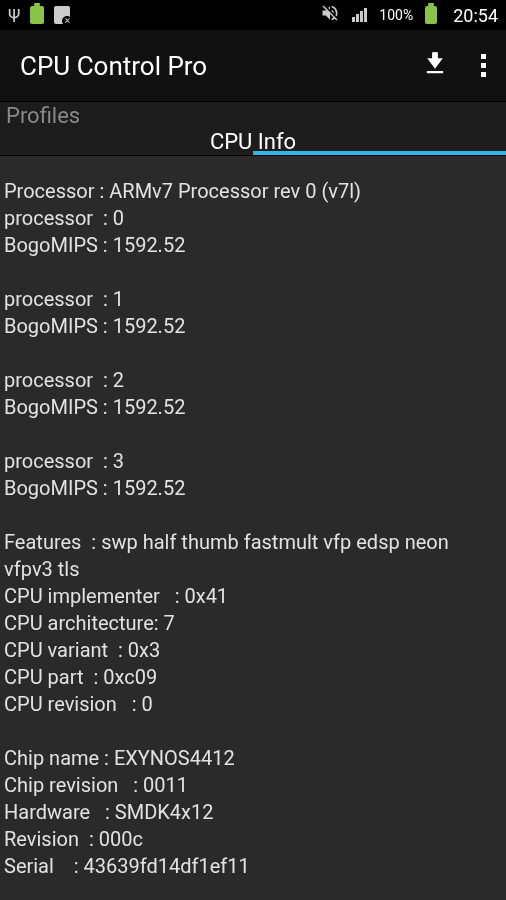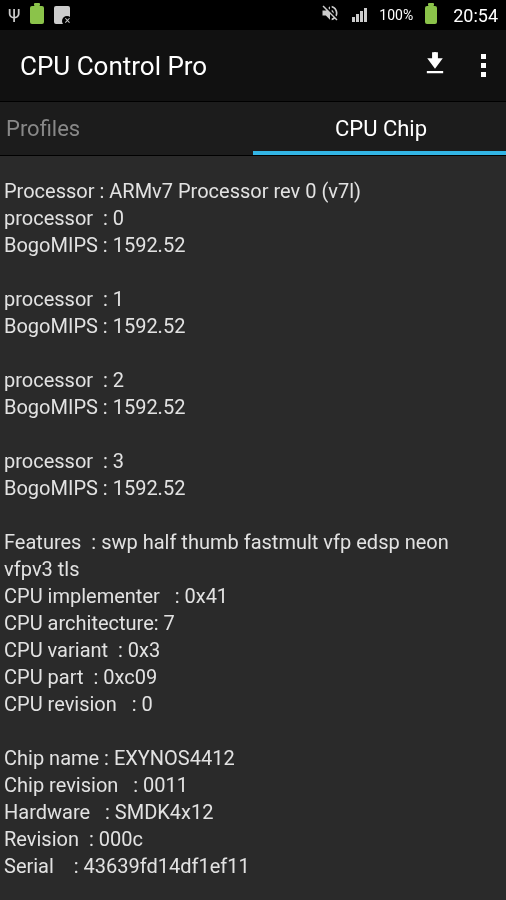--- a/index.html
+++ b/index.html
@@ -52,20 +52,21 @@
   .download-icon svg { width:28px; height:28px; fill:#fff; }
   .menu-dots { display:flex; flex-direction:column; gap:4px; padding:4px; }
   .menu-dots span { width:5px; height:5px; background:#fff; border-radius:0; }
 
   .tabs {
     height: 54px;
     background: #1c1c1c;
     display:flex;
     border-bottom: 1px solid #000;
     position: relative;
+    flex-direction: column;
   }
   .tab {
     flex:1;
     display:flex;
     align-items:center;
     justify-content:center;
     font-size:22px;
     color:#888;
   }
   .tab.active { color:#fff; }
@@ -131,21 +132,21 @@
         <span></span>
     </span>
   </div>
 </div>
 
 <div class="tabs">
   <div class="tab">
     <span>Profiles</span>
   </div>
   <div class="tab active">
-    <span>CPU Chip</span>
+    <span>CPU Info</span>
   </div>
   <div class="tab-indicator"></div>
 </div>
 
 <div class="content">Processor : ARMv7 Processor rev 0 (v7l)
 processor  : 0
 BogoMIPS : 1592.52
 
 processor  : 1
 BogoMIPS : 1592.52

